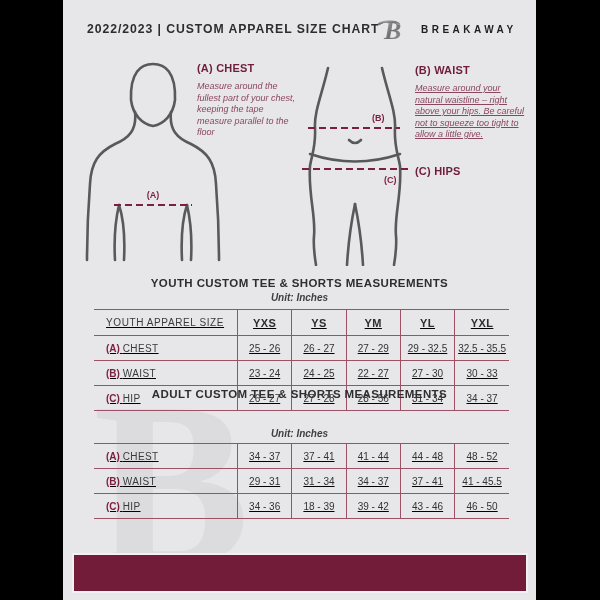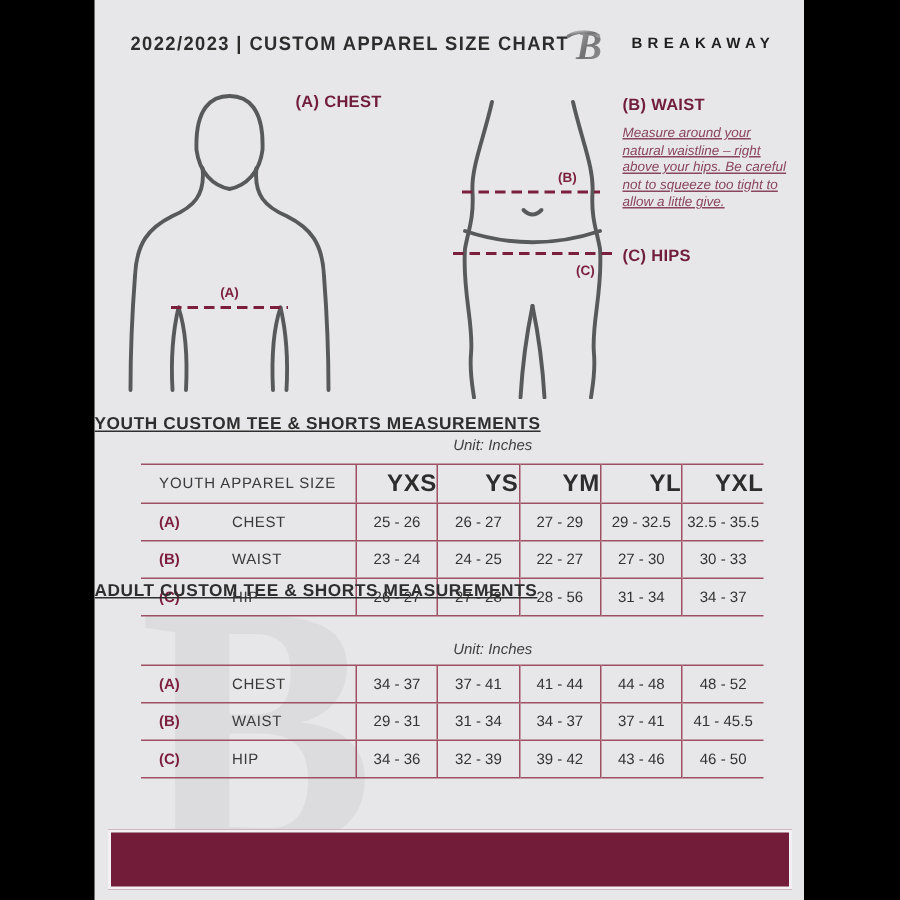--- a/index.html
+++ b/index.html
@@ -23,36 +23,36 @@
     letter-spacing:3.5px;white-space:nowrap;margin-left:12px;
   }
   
   .fig{stroke:#58595b;stroke-width:2.6;fill:none;stroke-linecap:round;}
   .dash{stroke:#7b1f3d;stroke-width:2;fill:none;stroke-dasharray:7 4;}
   .marker{font-size:9px;font-weight:700;fill:#7b1f3d;font-family:"Liberation Sans",sans-serif;}
   
   .inst-h{font-size:11px;font-weight:700;color:#701d3b;letter-spacing:.2px;margin:0 0 7px 0;}
   .inst-p{font-size:9px;font-style:italic;color:#8a4560;line-height:11.5px;margin:0;white-space:pre-line;}
   
-  .sec-title{left:0;width:473px;font-size:11.5px;font-weight:700;color:#2e2e2e;letter-spacing:.4px;text-decoration:underline;}
-  .sec-unit{left:0;width:473px;text-align:center;font-size:10px;font-weight:400;font-style:italic;color:#3f3f3f;margin-left:29px;}
+  .sec-title{left:0;width:473px;text-align:center;font-size:11.5px;font-weight:700;color:#2e2e2e;letter-spacing:.4px;}
+  .sec-unit{left:0;width:473px;text-align:center;font-size:10px;font-weight:700;font-style:italic;color:#3f3f3f;}
   
-  .size-table{border-collapse:collapse;width:415px;table-layout:fixed;background:transparent;}
+  .size-table{border-collapse:collapse;width:415px;table-layout:fixed;background:transparent;text-decoration:underline;}
   .size-table td{
     border-top:1.5px solid #9e5065;border-bottom:1.5px solid #9e5065;
     height:24px;padding:0;font-size:10px;color:#333;text-align:center;
     background:transparent;
   }
   .size-table td + td{border-left:1.5px solid #9e5065;}
   .size-table td.lbl{width:131px;text-align:left;padding-left:12px;}
   .size-table tr.head td{height:25px;}
   .size-table tr.head td.lbl{font-weight:400;color:#3a3a3a;letter-spacing:.6px;font-size:10px;}
-  .size-table tr.head td:not(.lbl){font-weight:700;font-size:16px;color:#2d2d2d;letter-spacing:.4px;text-align:right;}
+  .size-table tr.head td:not(.lbl){font-weight:700;font-size:11px;color:#2d2d2d;letter-spacing:.4px;}
   .mk{color:#7b1f3d;font-weight:700;}
-  .rowlbl{color:#3a3a3a;letter-spacing:.4px;margin-left:32px;}
+  .rowlbl{color:#3a3a3a;letter-spacing:.4px;}
   
   .watermark{
     left:30px;top:368px;font-family:"Liberation Serif",serif;font-weight:700;
     font-size:235px;line-height:1;color:#dcdbde;z-index:0;user-select:none;
   }
   
   .footer-bar{
     left:9px;top:553px;width:452px;height:36px;background:#731c39;
     border:2px solid #f1f0f3;
   }
@@ -88,20 +88,21 @@
     <path class="fig" d="M36,143 C32,160 31,180 32,198"></path>
     <path class="fig" d="M36,143 C41,158 42,178 41,198"></path>
     <path class="fig" d="M104,143 C108,160 109,180 108,198"></path>
     <path class="fig" d="M104,143 C99,158 98,178 99,198"></path>
     <path class="dash" d="M31,143 L109,143"></path>
     <text class="marker" x="70" y="136" text-anchor="middle">(A)</text>
   </svg>
 
   <div class="layer" style="left:134px;top:62px;width:104px;">
     <p class="inst-h">(A) CHEST</p>
+    <p class="inst-p">Measure around the fullest part of your chest, keeping the tape measure parallel to the floor</p>
   </div>
 
   <svg class="layer" style="left:237px;top:66px;" width="110" height="200" viewBox="0 0 110 200">
     <path class="fig" d="M28,2 C22,28 14,46 15,62 C16,80 12,88 10,100 C8,128 16,150 14,170 C13,182 15,192 16,199"></path>
     <path class="fig" d="M82,2 C88,28 96,46 95,62 C94,80 98,88 100,100 C102,128 94,150 96,170 C97,182 95,192 94,199"></path>
     <path class="fig" d="M10,88 Q55,103 100,88"></path>
     <path class="fig" d="M49,74 Q55,80 61,74"></path>
     <path class="fig" d="M55,138 C50,162 48,182 47,199"></path>
     <path class="fig" d="M55,138 C60,162 62,182 63,199"></path>
     <path class="dash" d="M8,62 L100,62"></path>
@@ -173,21 +174,21 @@
         <td class="lbl"><span class="mk">(B)</span> <span class="rowlbl">WAIST</span></td>
         <td>29 - 31</td>
         <td>31 - 34</td>
         <td>34 - 37</td>
         <td>37 - 41</td>
         <td>41 - 45.5</td>
       </tr>
       <tr>
         <td class="lbl"><span class="mk">(C)</span> <span class="rowlbl">HIP</span></td>
         <td>34 - 36</td>
-        <td>32 - 39</td>
+        <td>18 - 39</td>
         <td>39 - 42</td>
         <td>43 - 46</td>
         <td>46 - 50</td>
       </tr>
     </tbody>
   </table>
 
   <div class="layer footer-bar"></div>
 
 </div>

